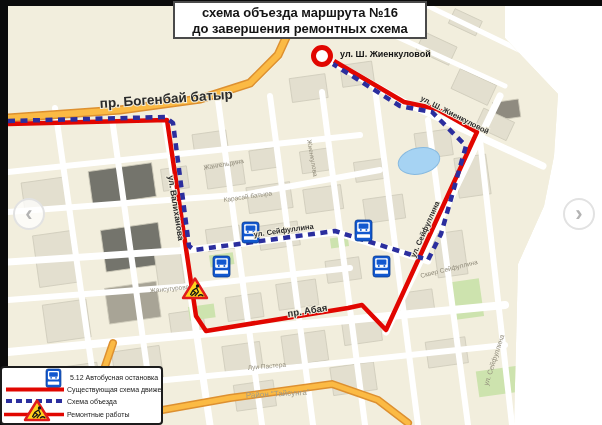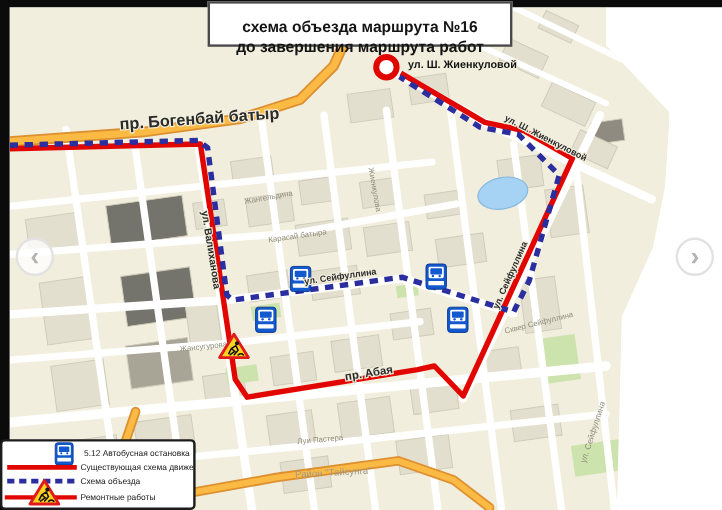--- a/index.html
+++ b/index.html
@@ -4,21 +4,21 @@
 <style>
   html,body{margin:0;padding:0;}
   body{width:602px;height:425px;position:relative;overflow:hidden;background:#ffffff;
        font-family:"Liberation Sans", sans-serif;}
   .bar-top{position:absolute;left:0;top:0;width:602px;height:6px;background:#0b0b0b;}
   .bar-left{position:absolute;left:0;top:0;width:8px;height:425px;background:#0b0b0b;}
   .map-wrap{position:absolute;left:8px;top:6px;width:550px;height:419px;background:#f2eedd;
     clip-path:polygon(0 0,497px 0,497px 32px,550px 88px,546px 150px,536px 200px,510px 258px,506px 419px,0 419px);}
   .title-box{position:absolute;left:173px;top:1px;width:254px;height:38px;background:#ffffff;
     border:2px solid #4a4a4a;box-sizing:border-box;text-align:center;
-    font-weight:bold;font-size:13px;line-height:16px;color:#141414;padding-top:12px;}
+    font-weight:bold;font-size:13px;line-height:16px;color:#141414;padding-top:2px;}
   .legend{position:absolute;left:0px;top:366px;width:163px;height:59px;background:#ffffff;
     border:2px solid #1c1c1c;border-radius:4px;box-sizing:border-box;}
   .nav-btn{position:absolute;top:198px;width:32px;height:32px;border-radius:50%;
     background:rgba(255,255,255,0.75);border:2px solid #e2e2e2;box-sizing:border-box;
     display:flex;align-items:center;justify-content:center;color:#b3b3b3;
     font-size:22px;font-weight:bold;line-height:1;padding:0;cursor:pointer;}
   .nav-prev{left:13px;}
   .nav-next{left:563px;}
   svg text{font-family:"Liberation Sans", sans-serif;}
 </style>
@@ -166,21 +166,21 @@
         <text transform="translate(280 311) rotate(-9)" font-size="9.5">пр. Абая</text>
       </g>
     </svg>
   </div>
 
   <div class="bar-top"></div>
   <div class="bar-left"></div>
 
   <div class="title-box">
     <div>схема объезда маршрута №16</div>
-    <div>до завершения маршрута работ</div>
+    <div>до завершения ремонтных схема</div>
   </div>
 
   <div class="legend">
     <svg width="159" height="55" viewBox="0 0 159 55">
       <use href="#busstop" transform="translate(44 1) scale(0.88)"></use>
       <text x="68" y="12" font-size="7" fill="#1a1a1a">5.12 Автобусная остановка</text>
       <line x1="4" y1="21.5" x2="62" y2="21.5" stroke="#e10600" stroke-width="4"></line>
       <text x="65" y="24" font-size="7" fill="#1a1a1a">Существующая схема движения</text>
       <line x1="4" y1="33" x2="62" y2="33" stroke="#2b2e9e" stroke-width="4" stroke-dasharray="6 4"></line>
       <text x="65" y="35.5" font-size="7" fill="#1a1a1a">Схема объезда</text>

